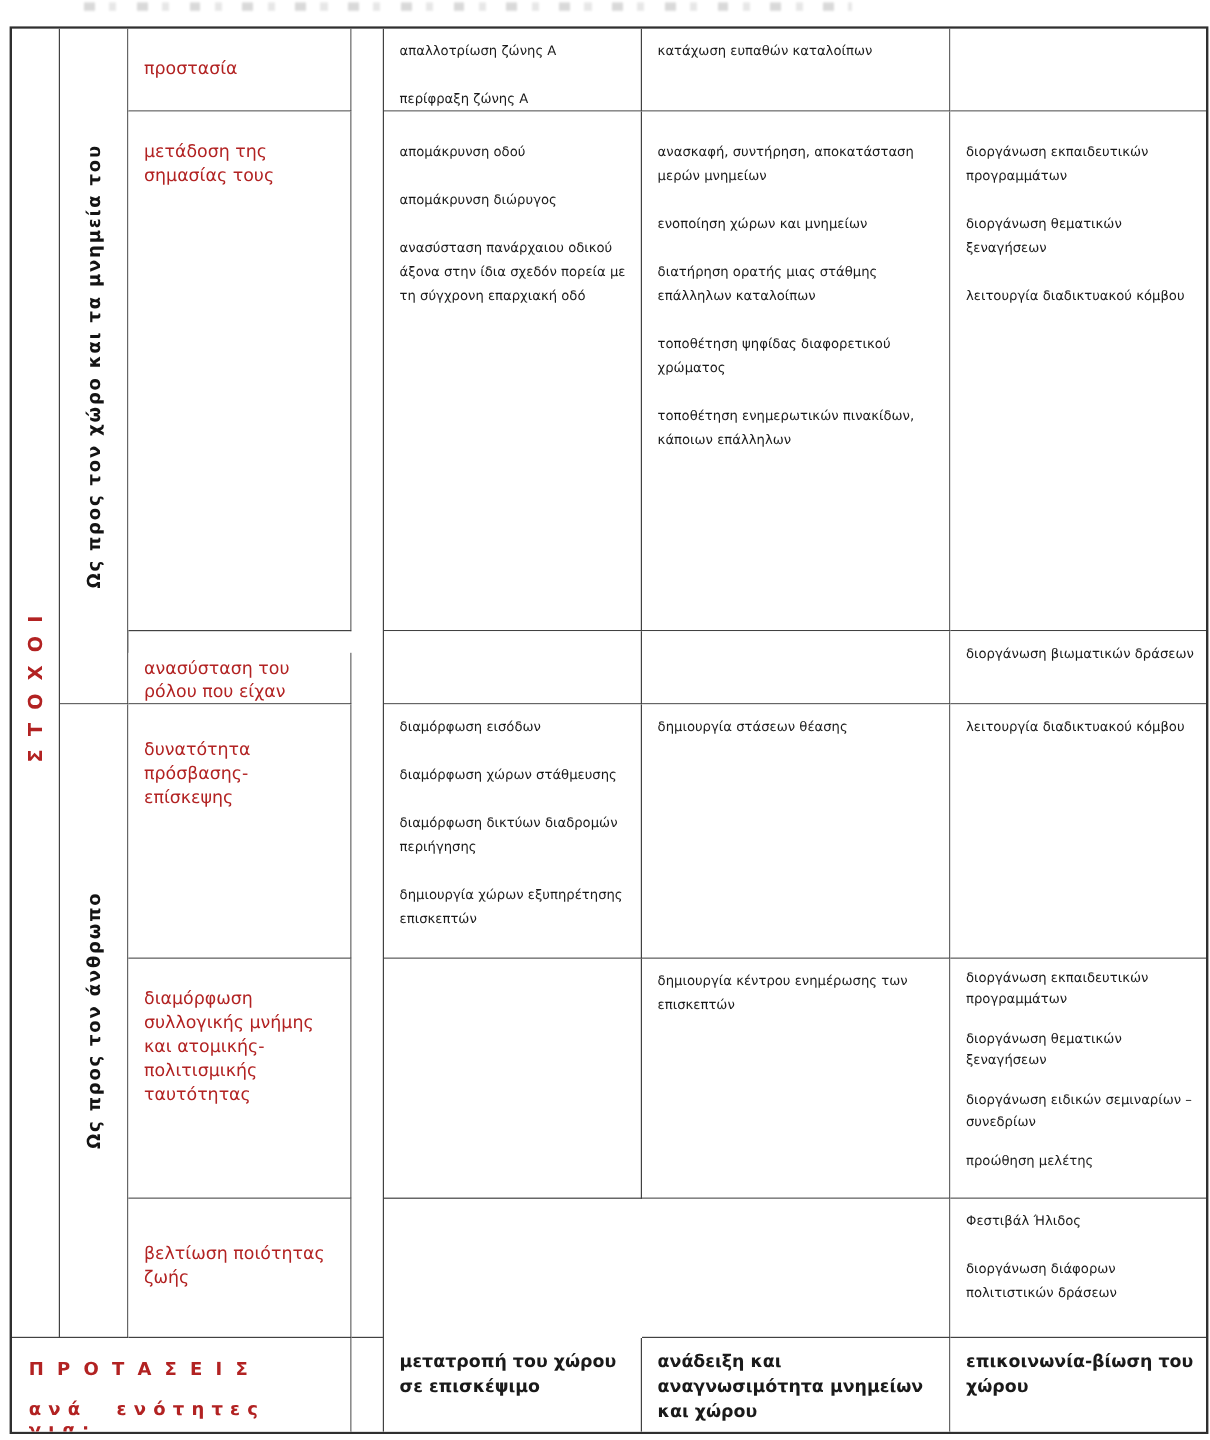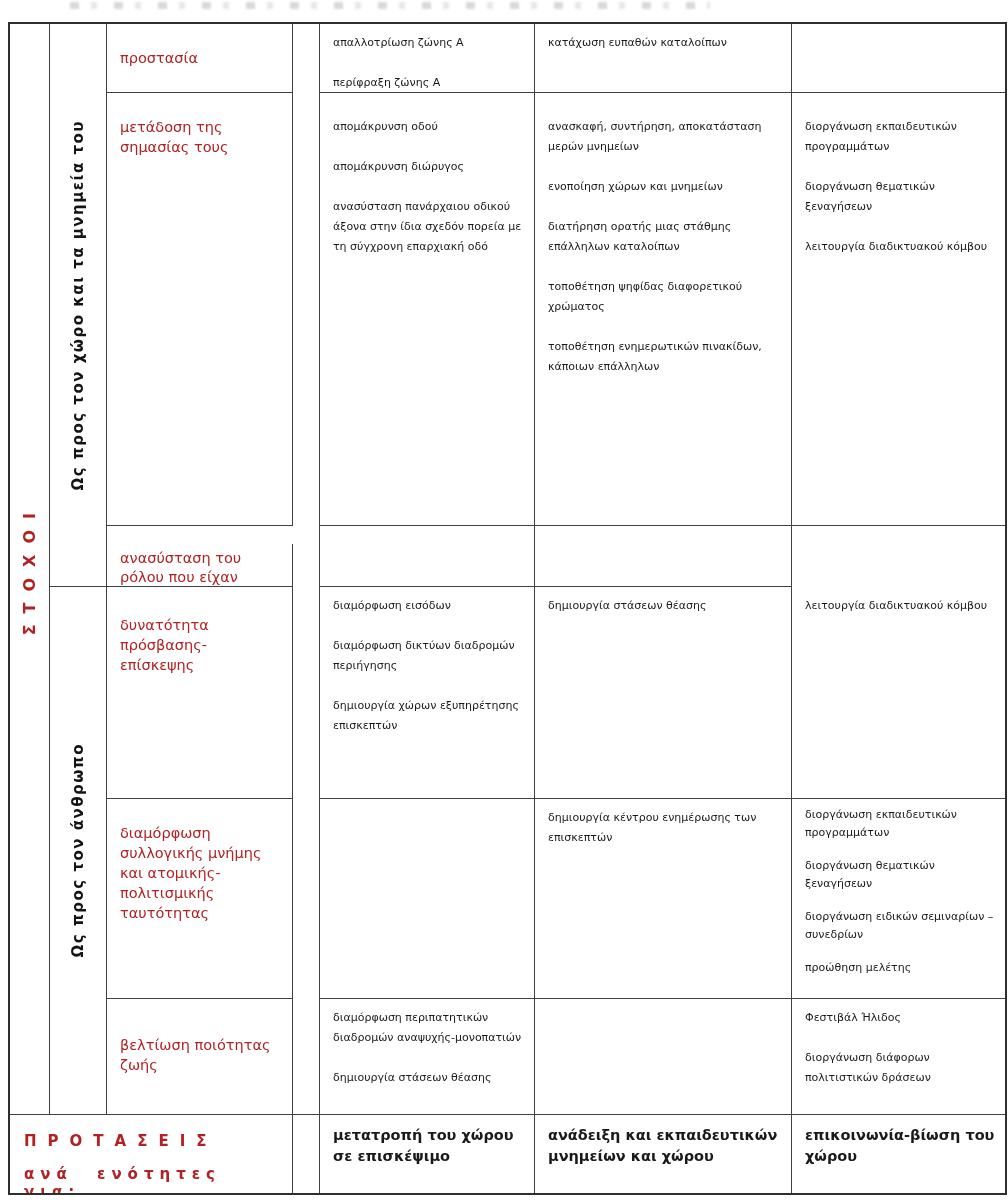--- a/index.html
+++ b/index.html
@@ -119,23 +119,27 @@
       <p class="item">τοποθέτηση ενημερωτικών πινακίδων, κάποιων επάλληλων</p>
     </div>
   <div class="cell content padTall lastcol" style="grid-column:7;grid-row:2;">
       <p class="item">διοργάνωση εκπαιδευτικών προγραμμάτων</p>
       <p class="item">διοργάνωση θεματικών ξεναγήσεων</p>
       <p class="item">λειτουργία διαδικτυακού κόμβου</p>
     </div>
 
   <div class="cell content" style="grid-column:5;grid-row:3;"></div>
   <div class="cell content" style="grid-column:6;grid-row:3;"></div>
+  <div class="cell content lastcol" style="grid-column:7;grid-row:3;">
+      <p class="item">διοργάνωση βιωματικών δράσεων</p>
+    </div>
 
   <div class="cell content" style="grid-column:5;grid-row:4;">
       <p class="item">διαμόρφωση εισόδων</p>
+      <p class="item">διαμόρφωση χώρων στάθμευσης</p>
       <p class="item">διαμόρφωση δικτύων διαδρομών περιήγησης</p>
       <p class="item">δημιουργία χώρων εξυπηρέτησης επισκεπτών</p>
     </div>
   <div class="cell content" style="grid-column:6;grid-row:4;">
       <p class="item">δημιουργία στάσεων θέασης</p>
     </div>
   <div class="cell content lastcol" style="grid-column:7;grid-row:4;">
       <p class="item">λειτουργία διαδικτυακού κόμβου</p>
     </div>
 
@@ -143,32 +147,28 @@
   <div class="cell content" style="grid-column:6;grid-row:5;">
       <p class="item">δημιουργία κέντρου ενημέρωσης των επισκεπτών</p>
     </div>
   <div class="cell content tight lastcol" style="grid-column:7;grid-row:5;">
       <p class="item">διοργάνωση εκπαιδευτικών προγραμμάτων</p>
       <p class="item">διοργάνωση θεματικών ξεναγήσεων</p>
       <p class="item">διοργάνωση ειδικών σεμιναρίων –συνεδρίων</p>
       <p class="item">προώθηση μελέτης</p>
     </div>
 
-  <div class="cell content" style="grid-column:5;grid-row:6;">
-      <p class="item">διαμόρφωση περιπατητικών διαδρομών αναψυχής-μονοπατιών</p>
-      <p class="item">δημιουργία στάσεων θέασης</p>
-    </div>
   <div class="cell content" style="grid-column:6;grid-row:6;"></div>
   <div class="cell content lastcol" style="grid-column:7;grid-row:6;">
       <p class="item">Φεστιβάλ Ήλιδος</p>
       <p class="item">διοργάνωση διάφορων πολιτιστικών δράσεων</p>
     </div>
 
   <div class="cell footer-left lastrow" style="grid-column:1/4;grid-row:7;">
     <p class="f-title">ΠΡΟΤΑΣΕΙΣ</p>
     <p class="f-sub">ανά ενότητες για:</p>
   </div>
   <div class="cell spacer lastrow" style="grid-column:4;grid-row:7;"></div>
   <div class="cell footer-head lastrow" style="grid-column:5;grid-row:7;">μετατροπή του χώρου σε επισκέψιμο</div>
-  <div class="cell footer-head lastrow" style="grid-column:6;grid-row:7;">ανάδειξη και εκπαιδευτικών μνημείων και χώρου</div>
+  <div class="cell footer-head lastrow" style="grid-column:6;grid-row:7;">ανάδειξη και αναγνωσιμότητα μνημείων και χώρου</div>
   <div class="cell footer-head lastcol lastrow" style="grid-column:7;grid-row:7;">επικοινωνία-βίωση του χώρου</div>
 
 </div>
 
 </body></html>

